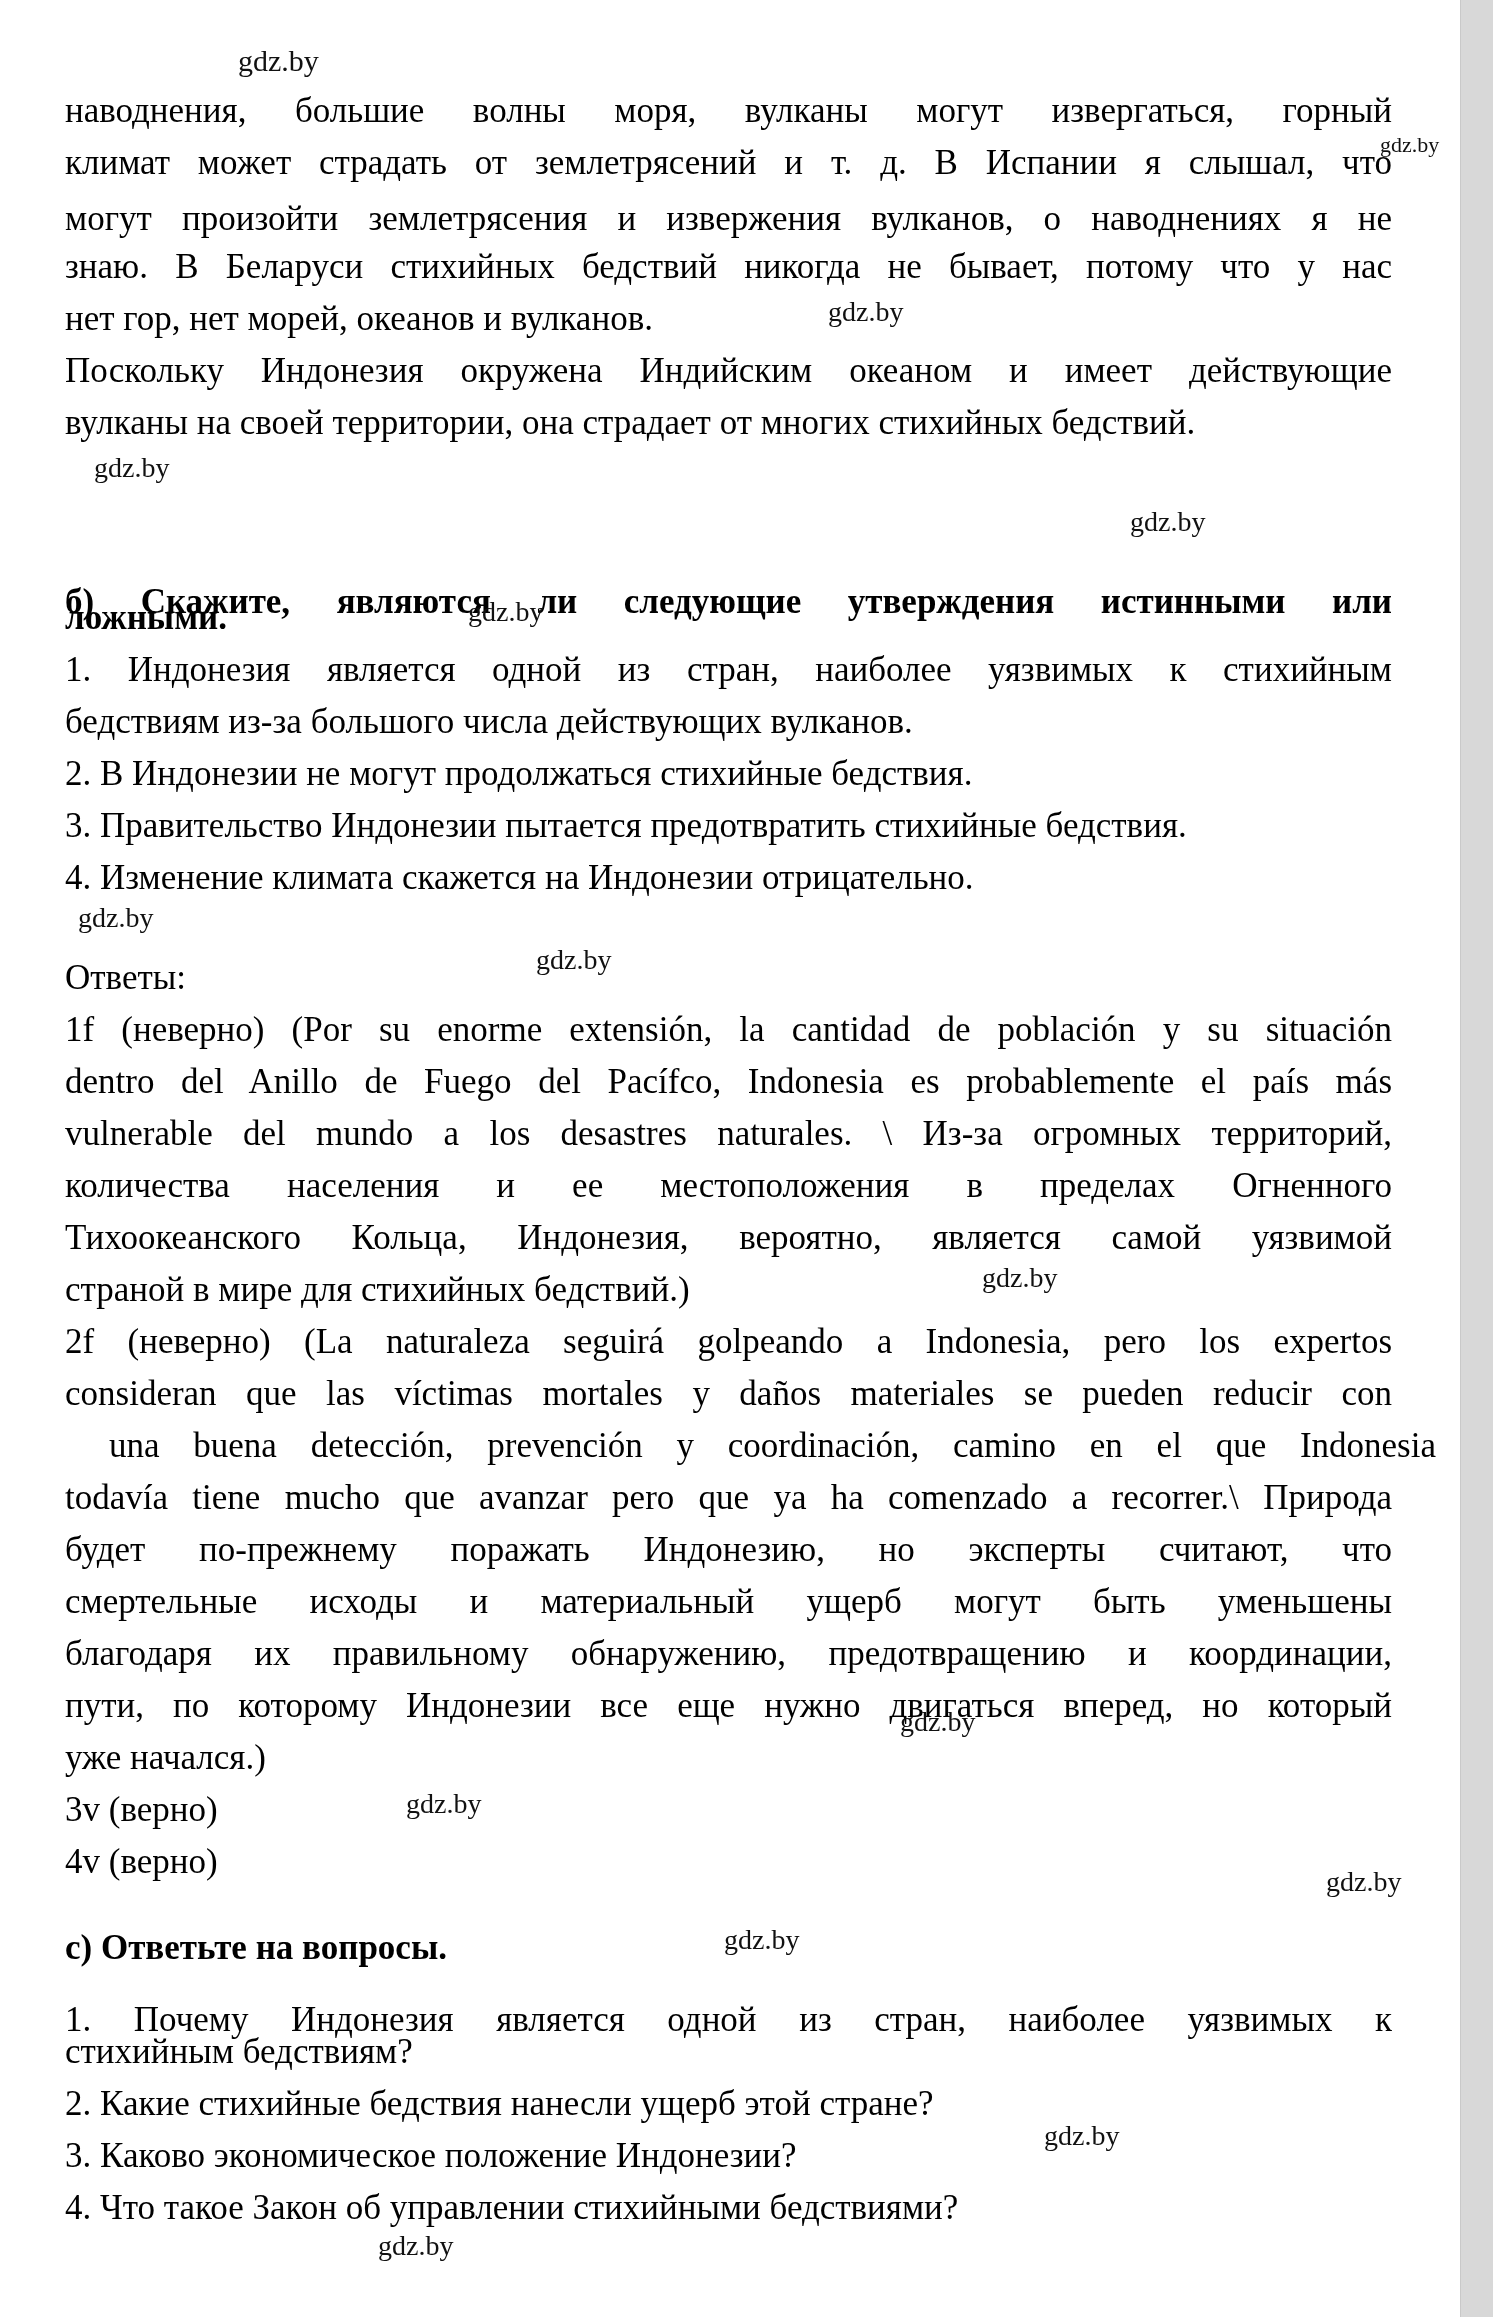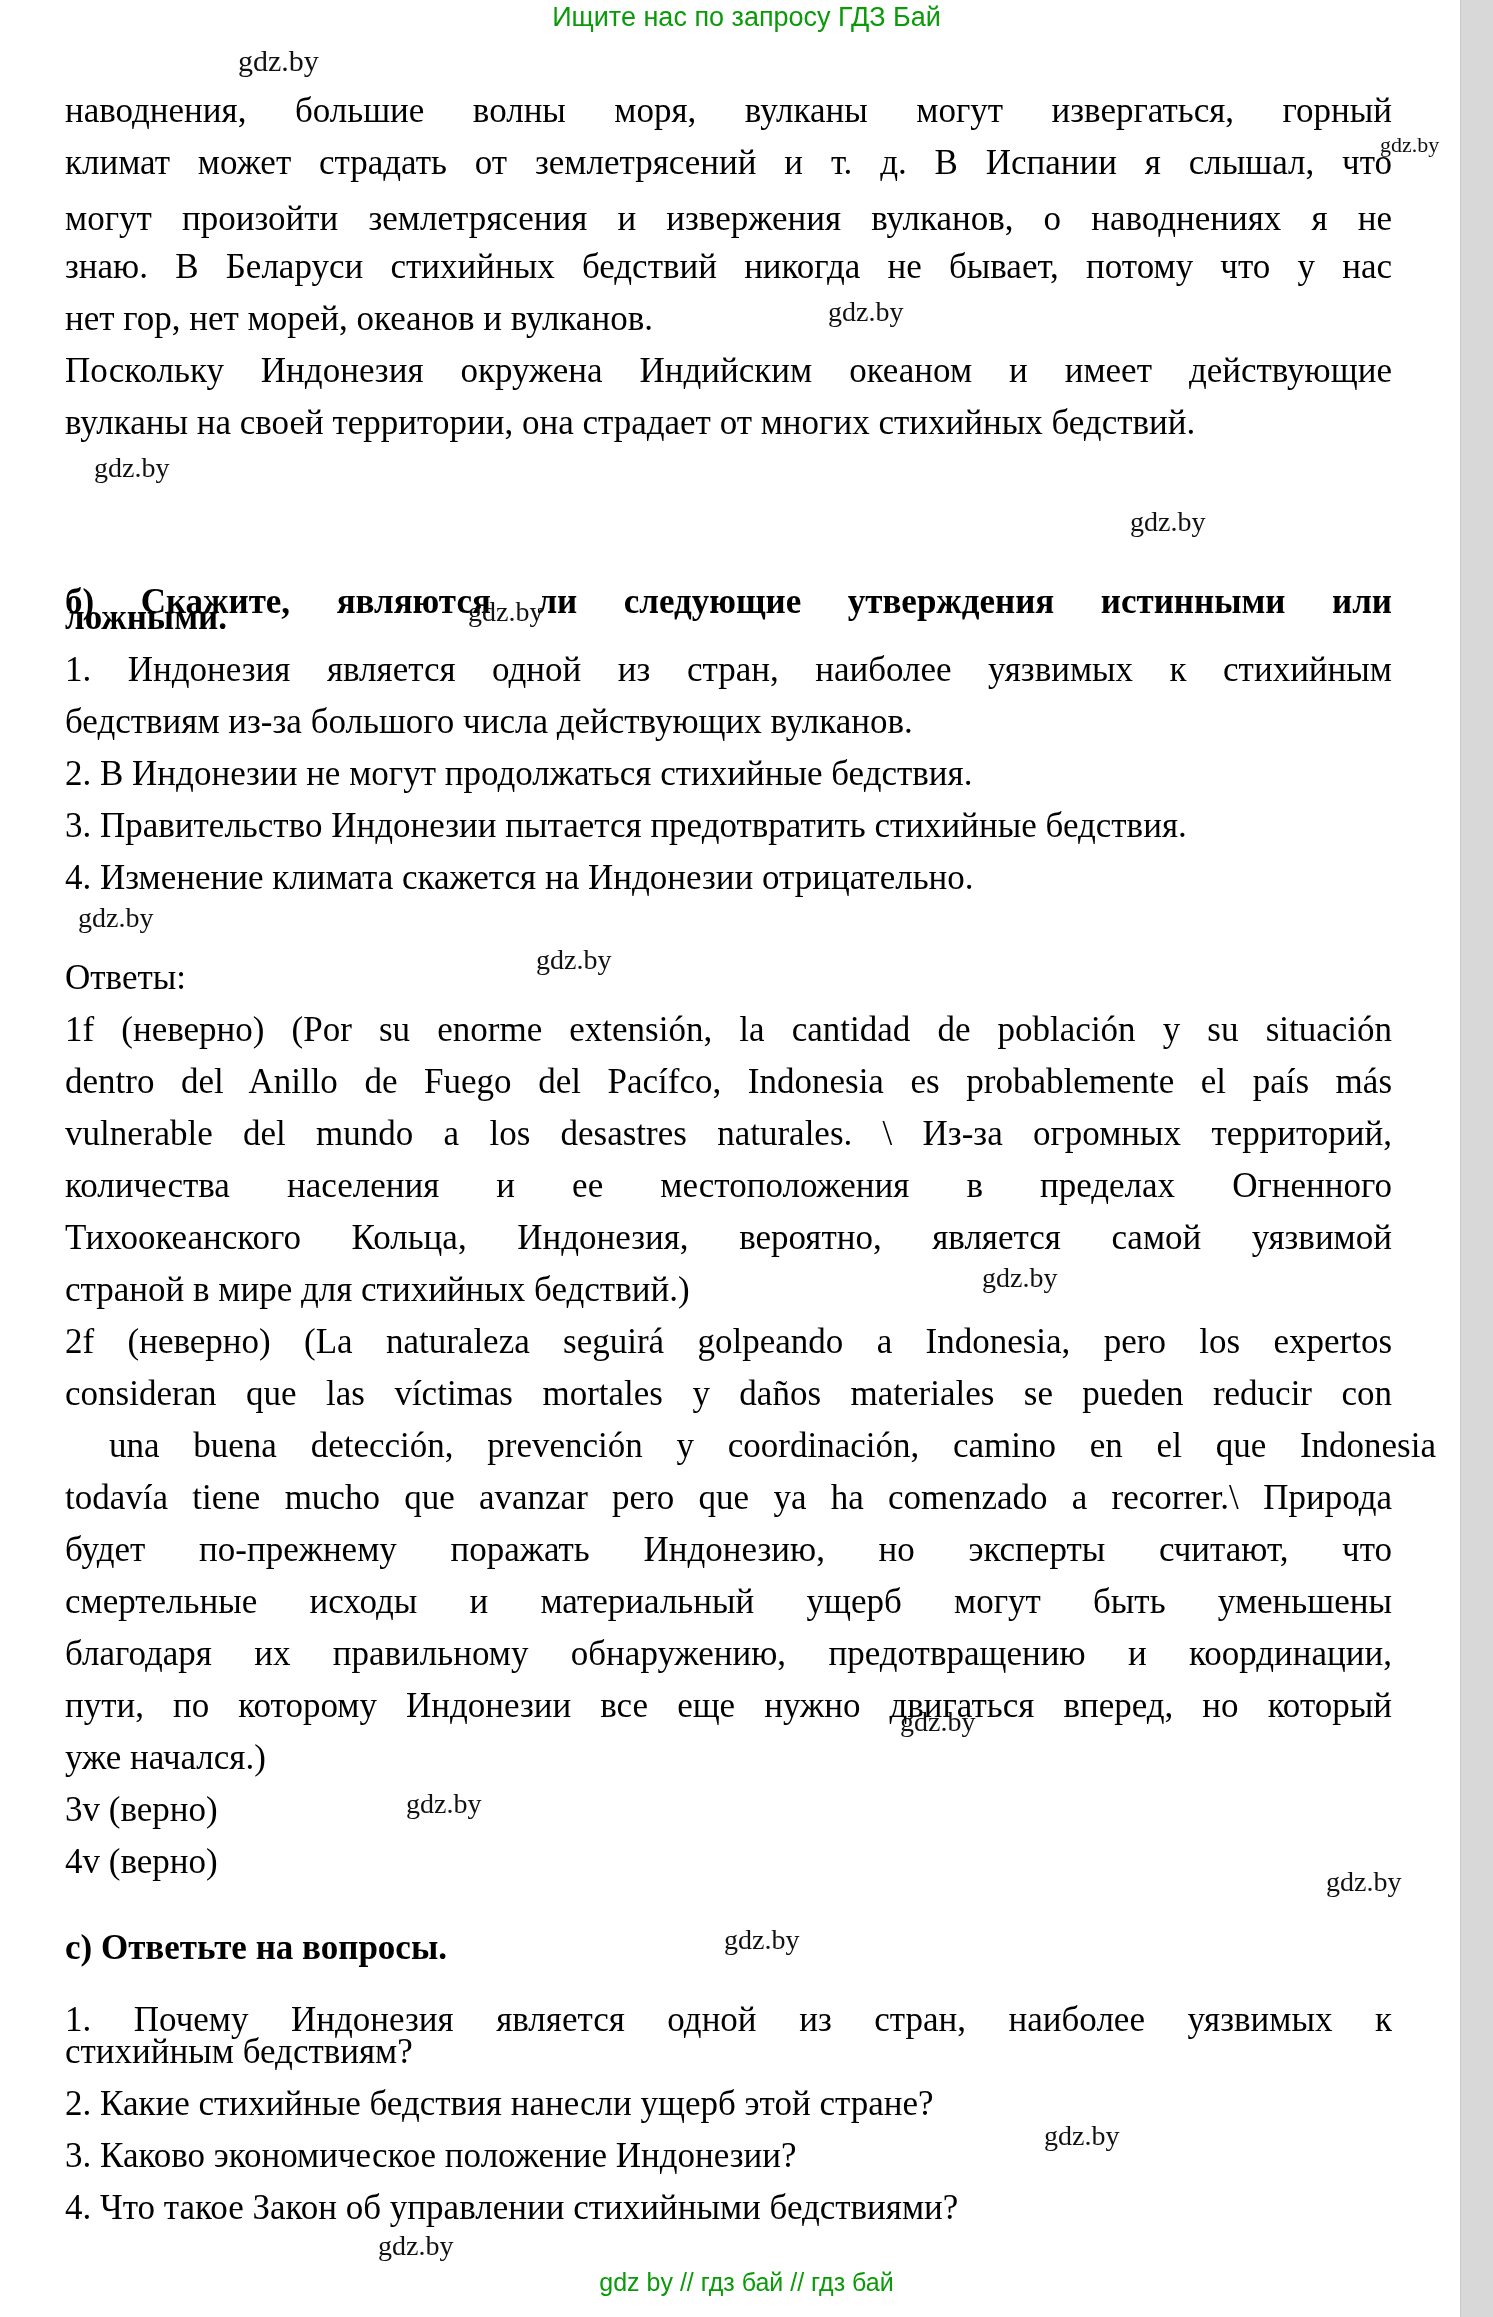--- a/index.html
+++ b/index.html
@@ -64,21 +64,20 @@
     font-family: "Liberation Serif", serif;
     color: #111111;
     white-space: nowrap;
   }
 </style>
 </head>
 <body>
 
 <div class="page">
   <div class="edge-strip"></div>
-  <div class="promo promo-top">Ищите нас по запросу ГДЗ Бай</div>
   <div id="lines">
       <div class="line j" style="top: 85px;">наводнения, большие волны моря, вулканы могут извергаться, горный</div>
       <div class="line j" style="top: 137px;">климат может страдать от землетрясений и т. д. В Испании я слышал, что</div>
       <div class="line j" style="top: 193px;">могут произойти землетрясения и извержения вулканов, о наводнениях я не</div>
       <div class="line j" style="top: 241px;">знаю. В Беларуси стихийных бедствий никогда не бывает, потому что у нас</div>
       <div class="line" style="top: 293px;">нет гор, нет морей, океанов и вулканов.</div>
       <div class="line j" style="top: 345px;">Поскольку Индонезия окружена Индийским океаном и имеет действующие</div>
       <div class="line" style="top: 397px;">вулканы на своей территории, она страдает от многих стихийных бедствий.</div>
       <div class="line j b" style="top: 540px; margin-top: 36px;">б) Скажите, являются ли следующие утверждения истинными или</div>
       <div class="line b" style="top: 592px;">ложными.</div>
@@ -122,14 +121,13 @@
       <span class="watermark" style="left: 78px; top: 902px; font-size: 28px;">gdz.by</span>
       <span class="watermark" style="left: 536px; top: 944px; font-size: 28px;">gdz.by</span>
       <span class="watermark" style="left: 982px; top: 1262px; font-size: 28px;">gdz.by</span>
       <span class="watermark" style="left: 900px; top: 1706px; font-size: 28px;">gdz.by</span>
       <span class="watermark" style="left: 406px; top: 1788px; font-size: 28px;">gdz.by</span>
       <span class="watermark" style="left: 1326px; top: 1866px; font-size: 28px;">gdz.by</span>
       <span class="watermark" style="left: 724px; top: 1924px; font-size: 28px;">gdz.by</span>
       <span class="watermark" style="left: 1044px; top: 2120px; font-size: 28px;">gdz.by</span>
       <span class="watermark" style="left: 378px; top: 2230px; font-size: 28px;">gdz.by</span>
     </div>
-  <div class="promo promo-bottom">gdz by  //  гдз бай  //  гдз бай</div>
 </div>
 
 </body></html>

